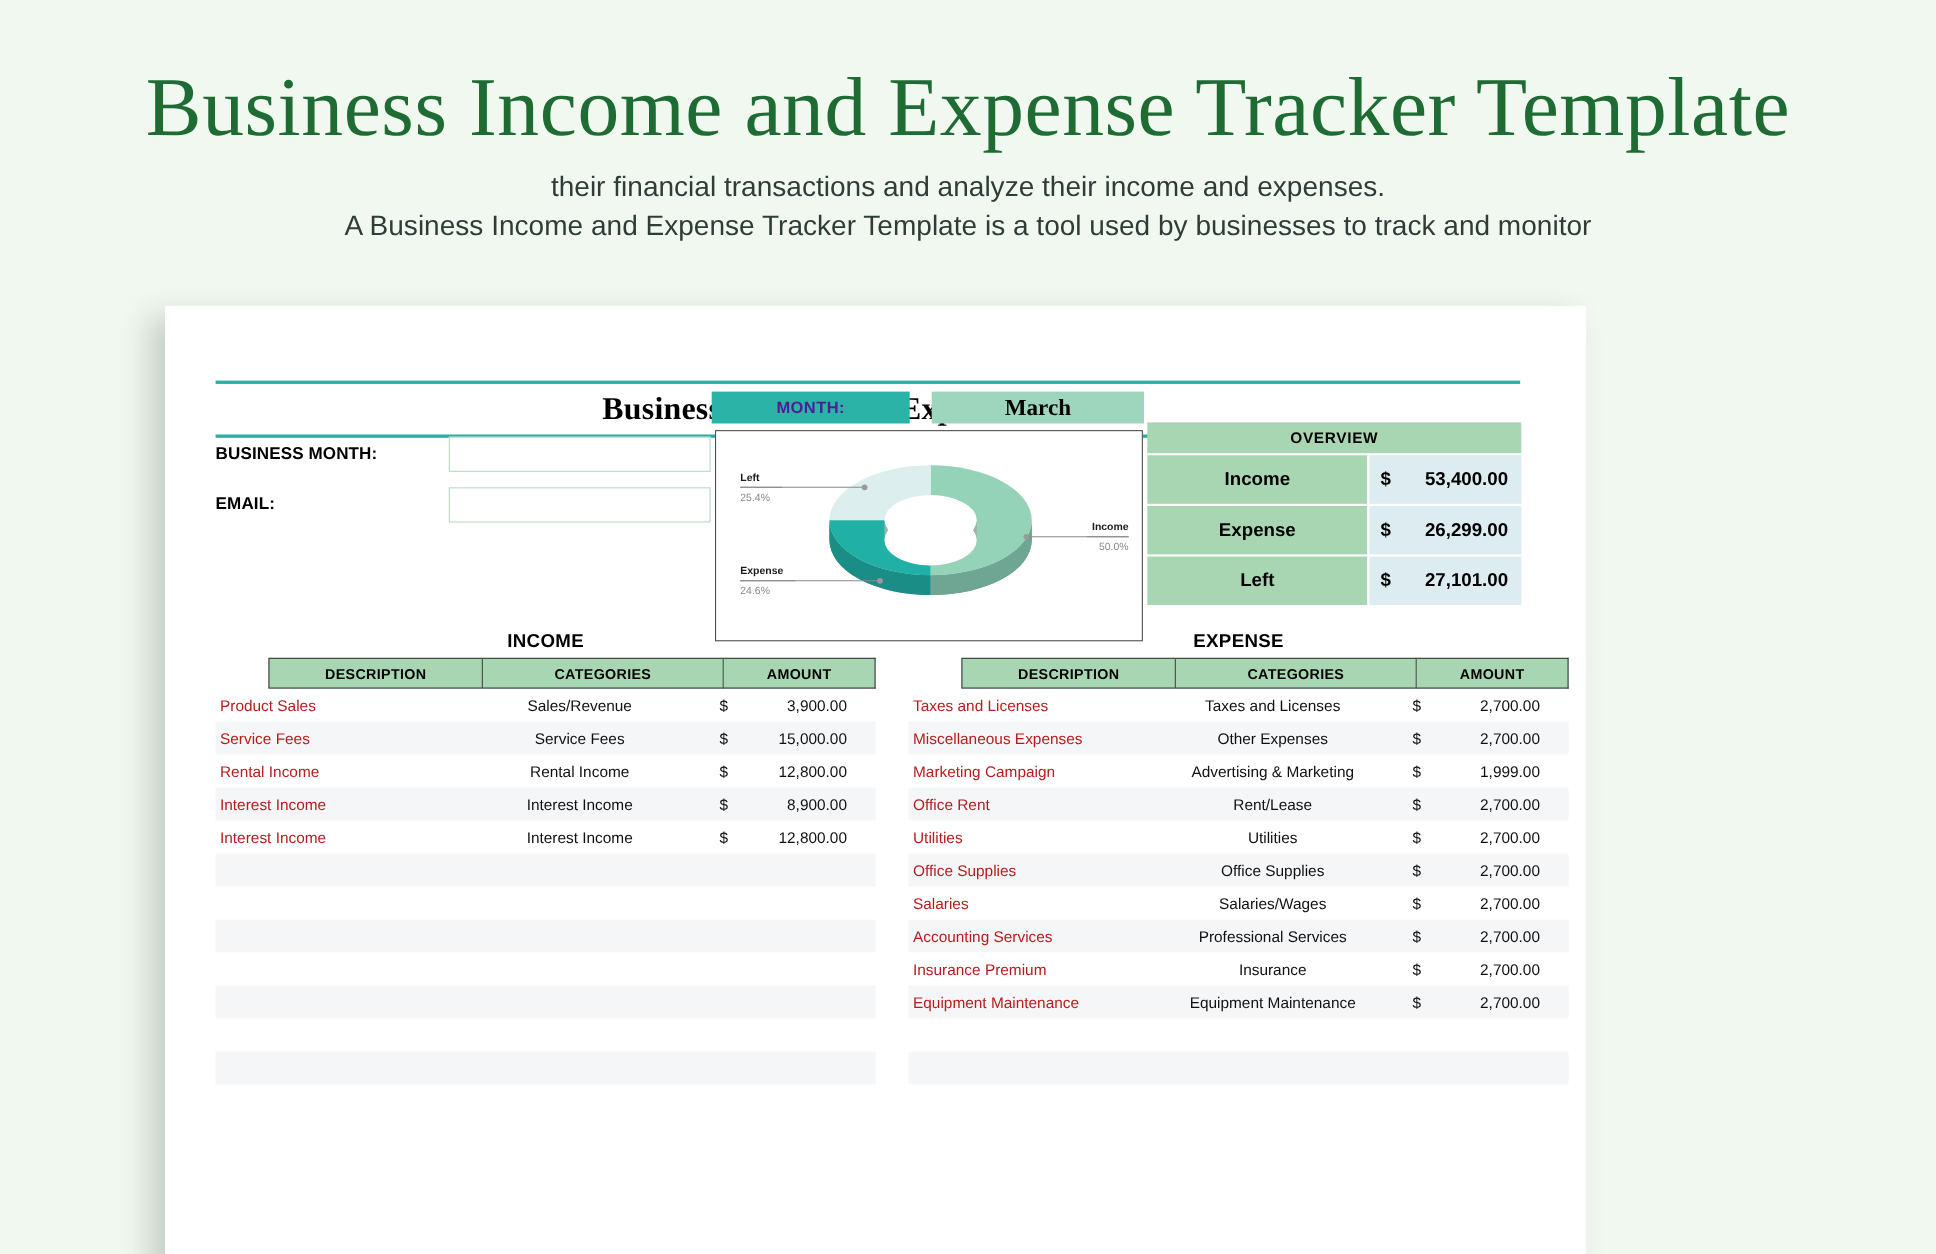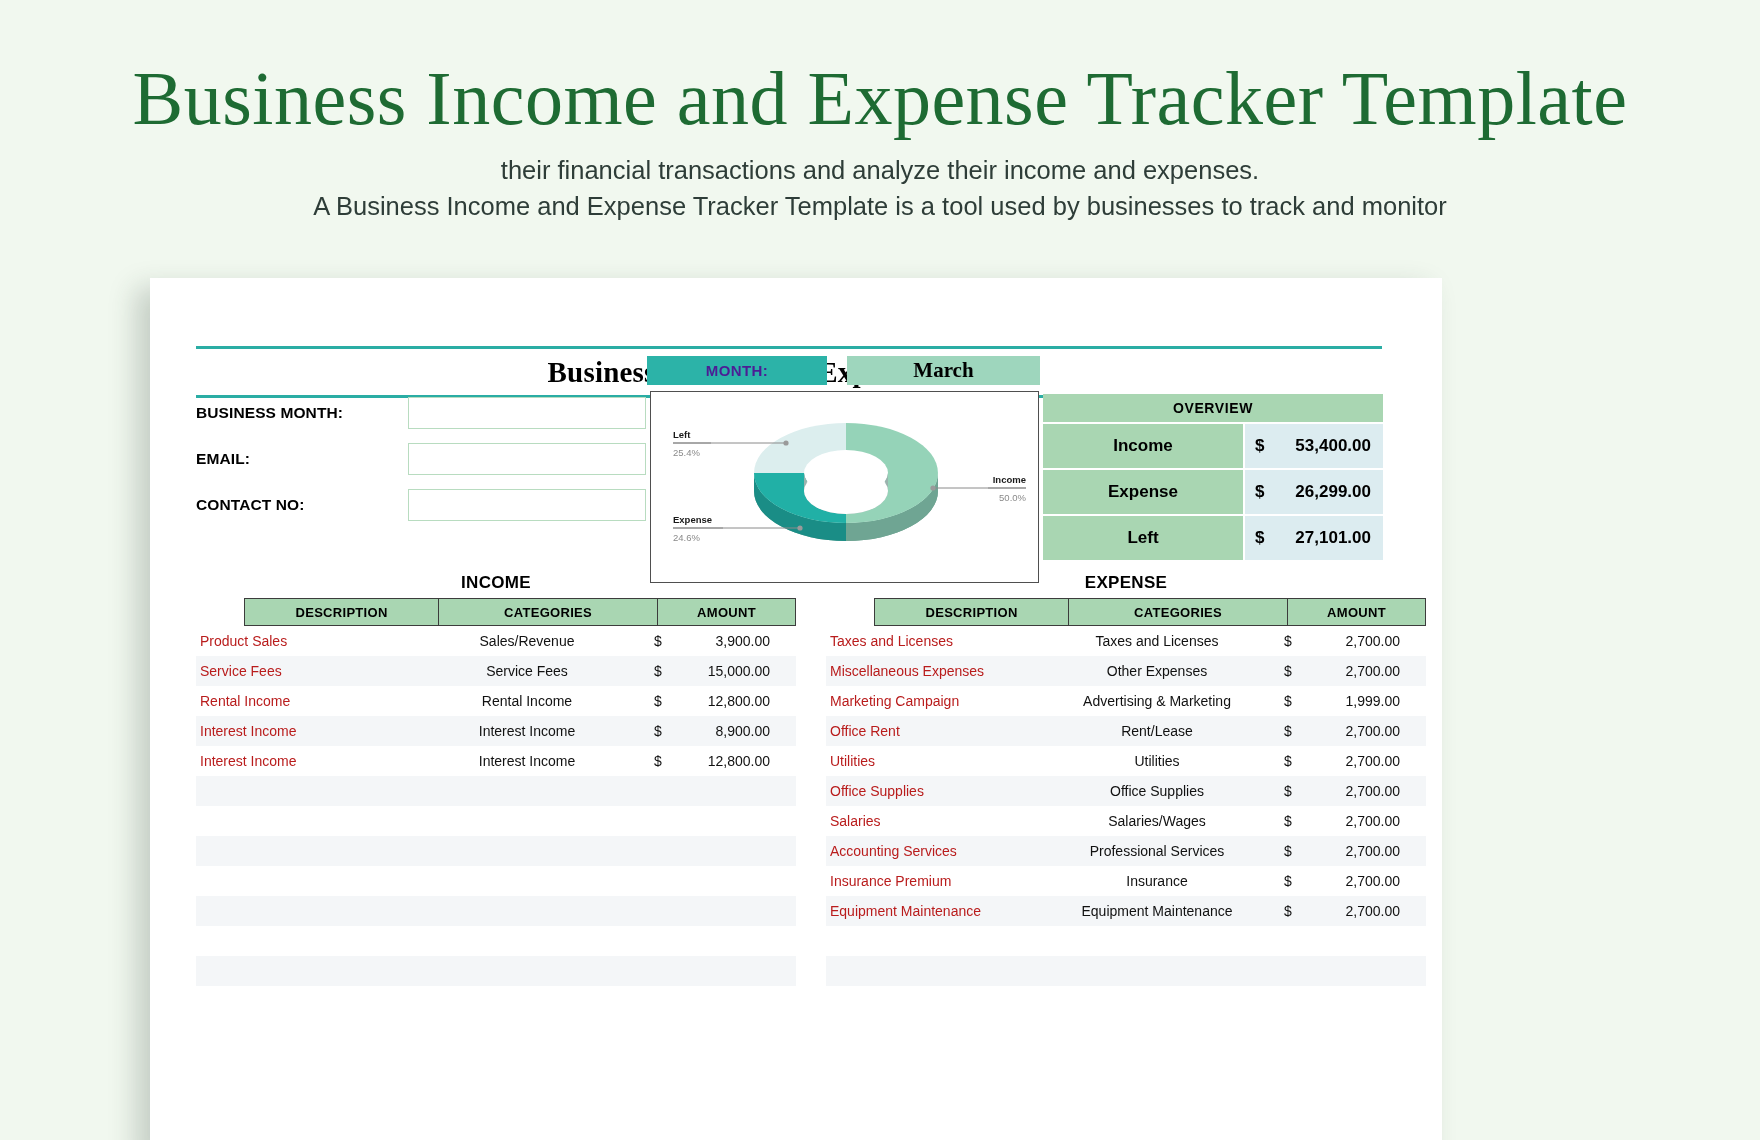--- a/index.html
+++ b/index.html
@@ -105,21 +105,21 @@
     white-space: nowrap;
   }
   .cb-pct {
     position: absolute;
     font-size: 9.5px;
     color: #8a8a8a;
     white-space: nowrap;
   }
 
   
-  .overview { position: absolute; left: 893px; top: 116px; width: 340px; }
+  .overview { position: absolute; left: 893px; top: 106px; width: 340px; }
   .ov-head {
     height: 30px; background: #a9d6b2; color: #000;
     font-size: 14px; font-weight: bold; letter-spacing: 0.6px;
     display: flex; align-items: center; justify-content: center;
     border-bottom: 2px solid #fff;
   }
   .ov-row { display: flex; height: 46px; border-bottom: 2px solid #fff; }
   .ov-name {
     width: 200px; background: #a9d6b2; color: #000;
     font-size: 17px; font-weight: bold;
@@ -198,24 +198,20 @@
     <div class="month-value">March</div>
   </div>
 
   <div class="form">
     <div class="form-row">
       <div class="form-label">BUSINESS MONTH:</div>
       <div class="form-input"></div>
     </div>
     <div class="form-row">
       <div class="form-label">EMAIL:</div>
-      <div class="form-input"></div>
-    </div>
-    <div class="form-row">
-      <div class="form-label">CONTACT NO:</div>
       <div class="form-input"></div>
     </div>
   </div>
 
   <div class="chart-box">
     <svg class="chart-svg" width="389" height="192" viewBox="0 0 389 192">
 
       <g>
         <path d="M 103 99 A 92 50 0 0 0 287 99 L 287 81 A 92 50 0 0 1 103 81 Z" fill="#6fa593"></path>
         <path d="M 103 99 A 92 50 0 0 0 195 149 L 195 131 A 92 50 0 0 1 103 81 Z" fill="#1a8d86"></path>

